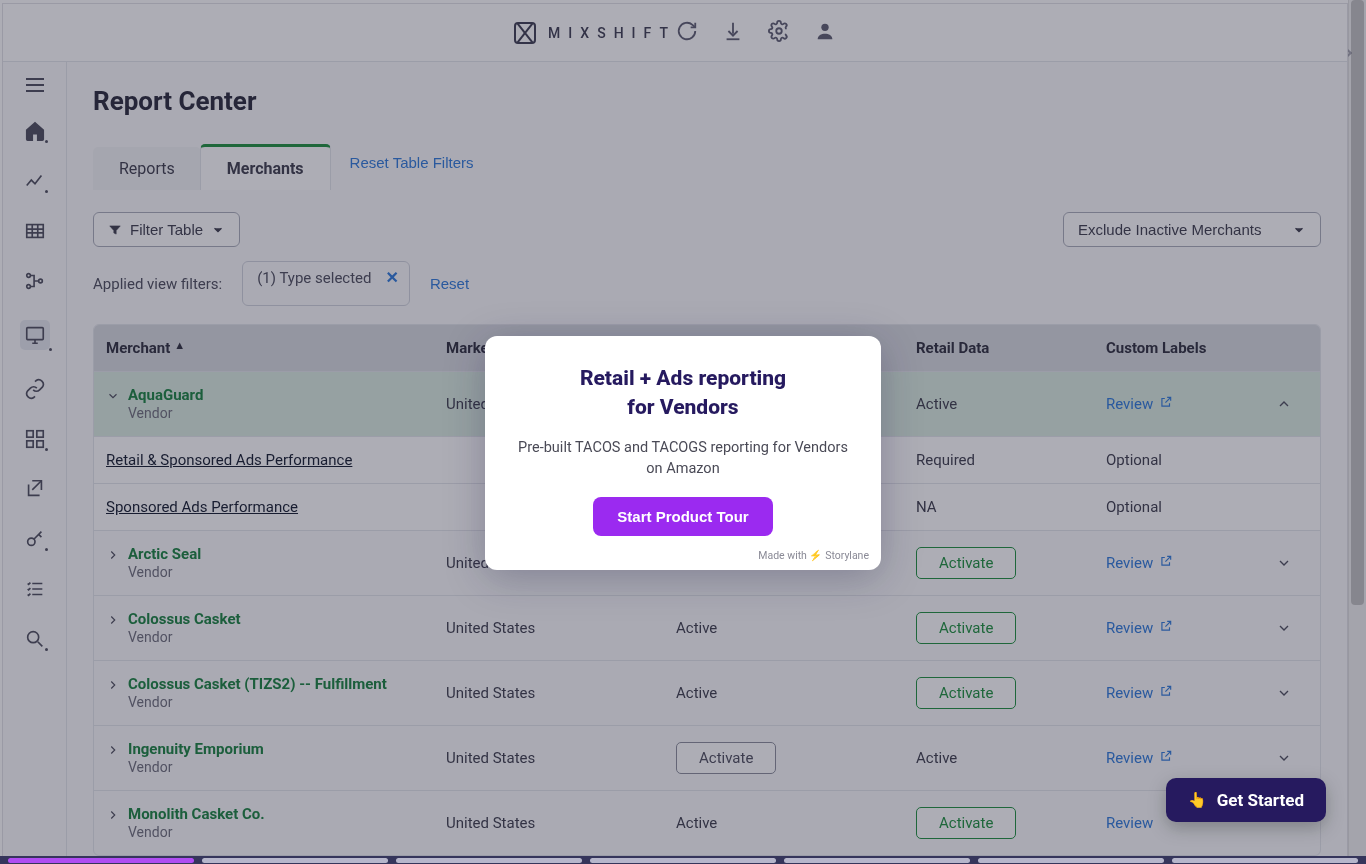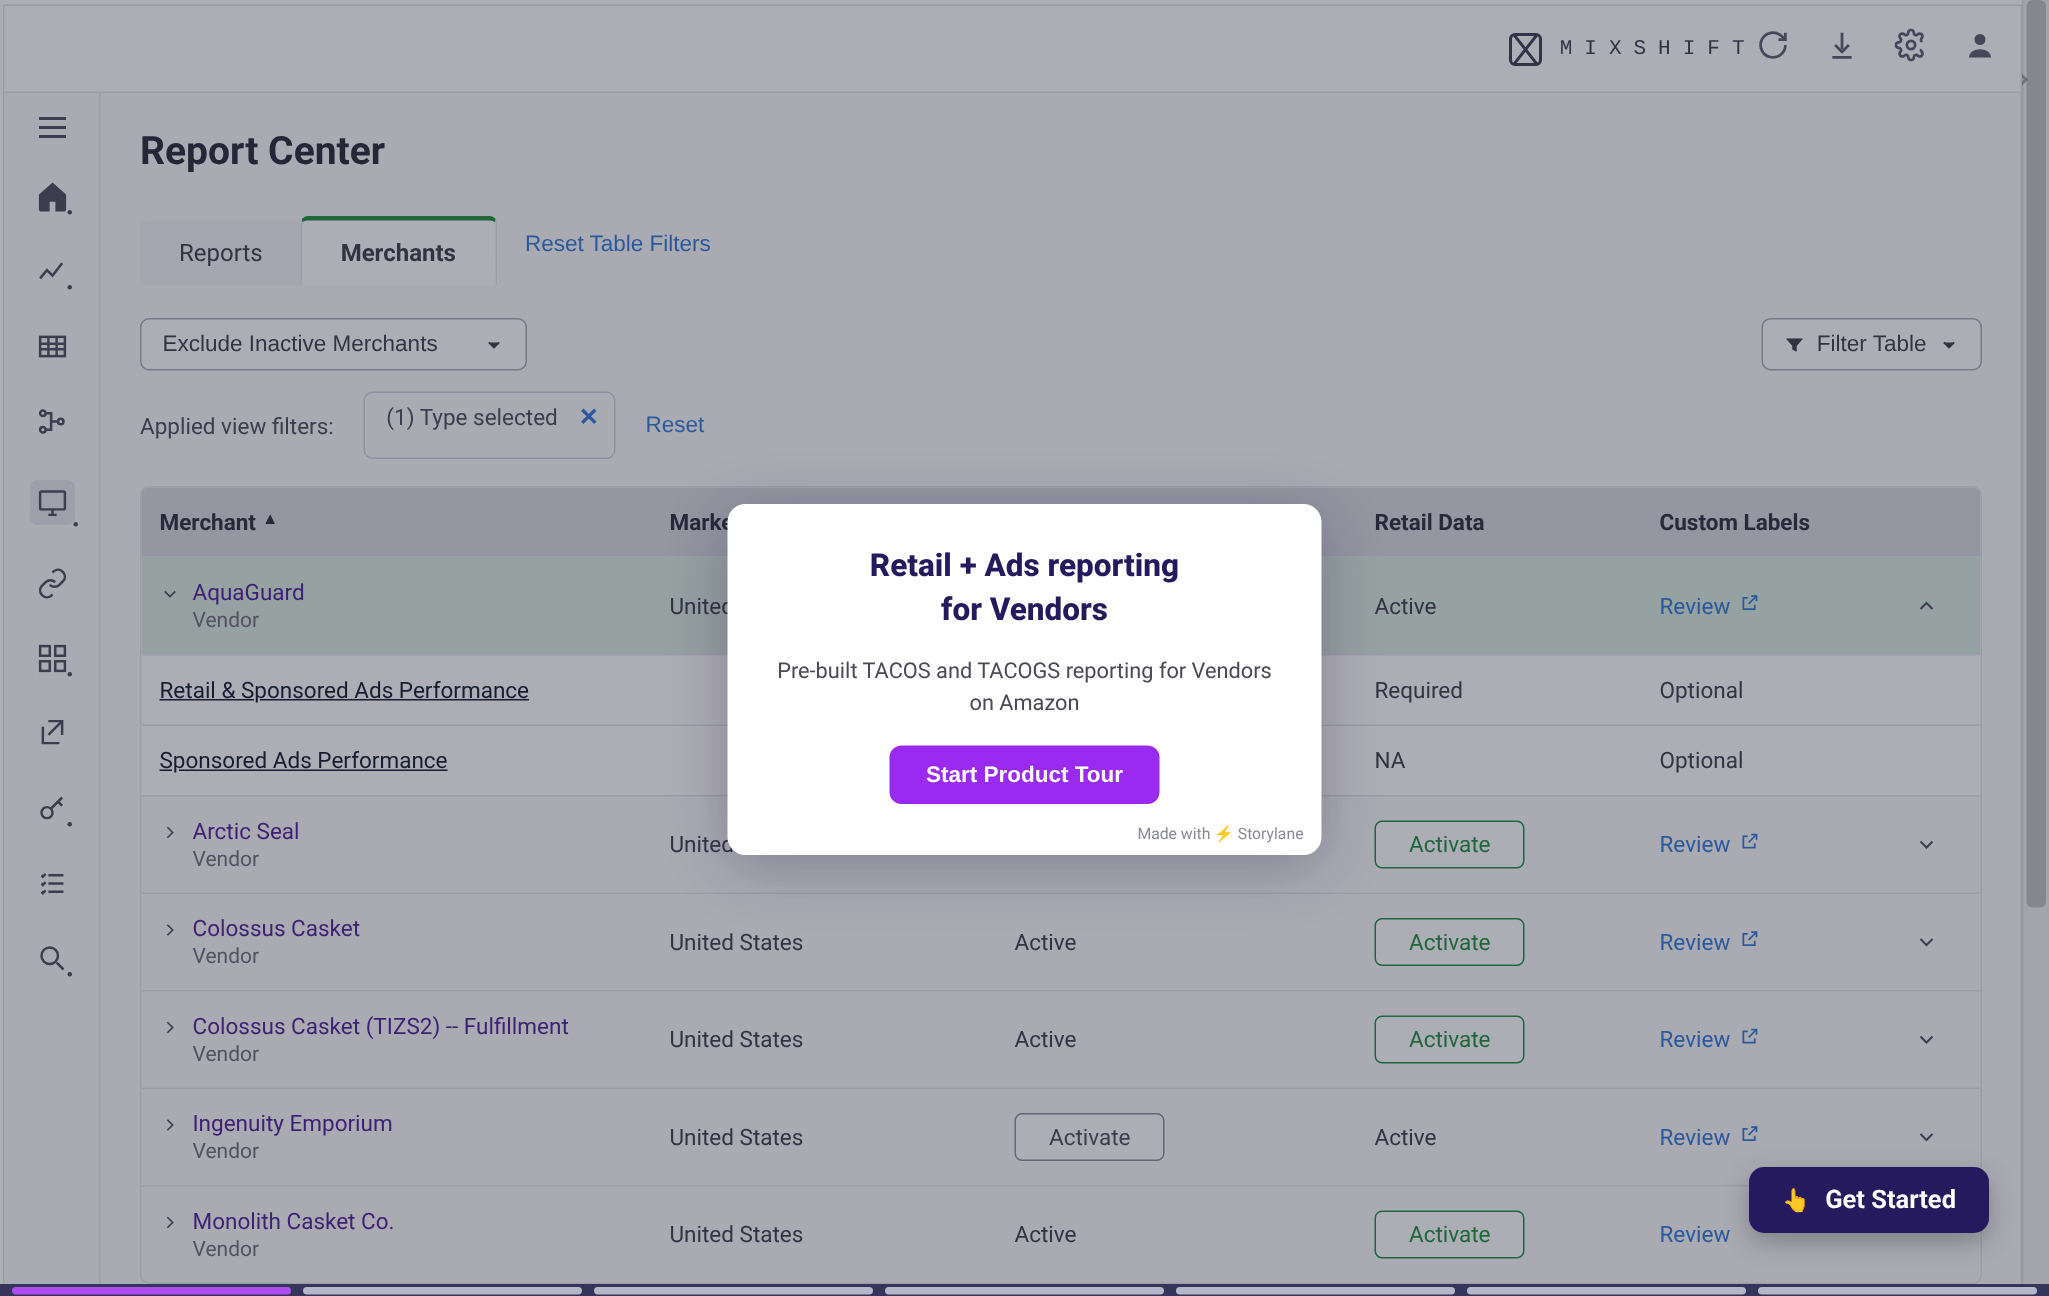--- a/index.html
+++ b/index.html
@@ -4,21 +4,21 @@
 <style>
   * { box-sizing: border-box; margin: 0; padding: 0; }
   html, body { height: 100%; font-family: -apple-system, BlinkMacSystemFont, "Segoe UI", Roboto, sans-serif; background: #fff; overflow: hidden; }
 
   .viewport { width: 1366px; height: 864px; position: relative; background: #fff; }
   .app-frame { position: absolute; top: 3px; left: 2px; right: 18px; bottom: 3px; background: #fafbfc; border: 1px solid #e0e0e6; }
 
   .browser-scrollbar { position: absolute; top: 0; right: 0; width: 18px; bottom: 0; background: #f0f0f0; border-left: 1px solid #dedede; }
   .browser-scrollbar .thumb { position: absolute; top: 0; left: 2px; right: 2px; height: 70%; background: #c1c1c1; border-radius: 4px; }
 
-  .topbar { height: 58px; border-bottom: 1px solid #e3e5ea; display: flex; align-items: center; justify-content: flex-end; padding: 0 16px; background: #ffffff; font-family: Liberation Mono, monospace; }
+  .topbar { height: 58px; border-bottom: 1px solid #e3e5ea; display: flex; align-items: center; justify-content: center; padding: 0 16px; background: #ffffff; }
   .brand { display: flex; align-items: center; gap: 12px; }
   .brand-mark { width: 22px; height: 22px; border: 2px solid #3b3b4f; border-radius: 4px; position: relative; }
   .brand-mark::before, .brand-mark::after { content: ""; position: absolute; width: 2px; height: 24px; background: #3b3b4f; left: 50%; top: -3px; }
   .brand-mark::before { transform: translateX(-50%) rotate(38deg); }
   .brand-mark::after  { transform: translateX(-50%) rotate(-38deg); }
   .brand-word { letter-spacing: 8px; font-size: 14px; font-weight: 500; color: #3b3b4f; text-transform: uppercase; }
   .top-actions { display: flex; align-items: center; gap: 24px; }
   .top-actions svg { width: 22px; height: 22px; fill: none; stroke: #5b5b6f; stroke-width: 2; }
   .corner-mark { position: absolute; width: 10px; height: 10px; border-right: 2px solid #5b5b6f; border-bottom: 2px solid #5b5b6f; right: 16px; top: 48px; transform: rotate(-45deg); opacity: .5; pointer-events:none }
 
@@ -57,21 +57,21 @@
   .tr { display: grid; grid-template-columns: 340px 230px 240px 190px 160px 60px; align-items: center; }
   .thead .tr { background: #d7dadf; }
   .th { padding: 14px 12px; font-size: 15px; font-weight: 700; color: #2b2b3a; display:flex; align-items:flex-start; gap:4px }
   .td { padding: 14px 12px; font-size: 15px; color: #3a3a4a; display:flex; flex-direction:column; gap:2px }
   .sort-arw { font-size:11px; color:#2b2b3a }
   .tbody .tr { border-top: 1px solid #e3e5ea; }
   .tbody .tr.sel { background: #daece0; }
   .merchant-cell { display:flex; align-items:flex-start; gap:8px; flex-direction:row }
   .merchant-cell .exp { margin-top:3px; cursor:pointer; width:14px; height:14px }
   .merchant-cell .exp svg{width:14px;height:14px;stroke:#4b4b5b;stroke-width:2;fill:none}
-  .merchant-name { color:#4c1d95; font-weight:400 }
+  .merchant-name { color:#15803d; font-weight:700 }
   .merchant-sub  { color:#6c6c7a; font-size:14px }
   .tr.subrow { background:#fff; }
   .tr.subrow .td:first-child { padding-left: 12px }
   .subrow a { color:#0f172a; text-decoration: underline; }
   .abtn { display:inline-flex; align-items:center; justify-content:center; border:1px solid #898c99; background:#fff; border-radius:5px; padding:6px 22px; color:#4b4b5b; cursor:pointer; font-size:15px; width:fit-content }
   .abtn.green { border-color:#1a8f3b; color:#1a8f3b }
   .review { color:#2c78da; display:inline-flex; gap:6px; font-size:15px }
   .ext-ico{width:14px;height:14px;stroke:#2c78da;stroke-width:2;fill:none}
   .row-chev { justify-self:center; cursor:pointer }
   .row-chev svg{width:16px;height:16px;stroke:#4b4b5b;stroke-width:2;fill:none}
@@ -190,35 +190,35 @@
 
         <div class="page-title">Report Center</div>
 
         <div class="tabs-row">
           <div class="tab inactive">Reports</div>
           <div class="tab active">Merchants</div>
           <button class="link-btn">Reset Table Filters</button>
         </div>
 
         <div class="controls-row">
-          <button class="btn select">
-            <span>Exclude Inactive Merchants</span>
-            <svg class="chev" viewBox="0 0 24 24">
-                <path d="M6 9l6 6 6-6"></path>
-              </svg>
-          </button>
           <button class="btn">
             <svg viewBox="0 0 24 24">
                 <path d="M3 5h18l-7 8v6l-4-2v-4z"></path>
               </svg>
             <span>Filter Table</span>
             <svg class="chev" viewBox="0 0 24 24">
                 <path d="M6 9l6 6 6-6"></path>
               </svg>
           </button>
+          <button class="btn select">
+            <span>Exclude Inactive Merchants</span>
+            <svg class="chev" viewBox="0 0 24 24">
+                <path d="M6 9l6 6 6-6"></path>
+              </svg>
+          </button>
         </div>
 
         <div class="filters-line">
           <span>Applied view filters:</span>
           <span class="chip">
             <span>(1) Type selected</span>
             <span class="x">✕</span>
           </span>
           <button class="link-btn" style="padding:0;margin:0">Reset</button>
         </div>

